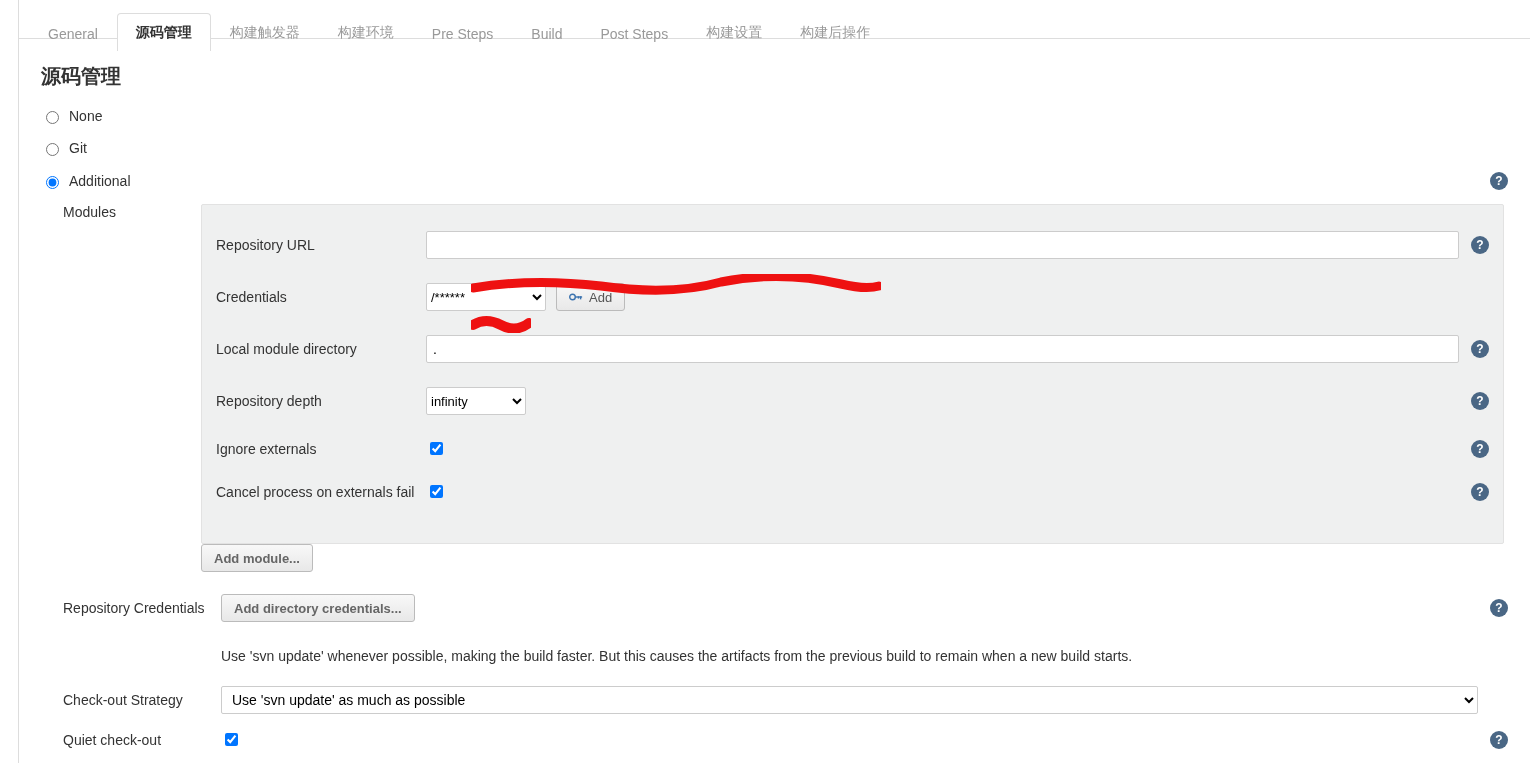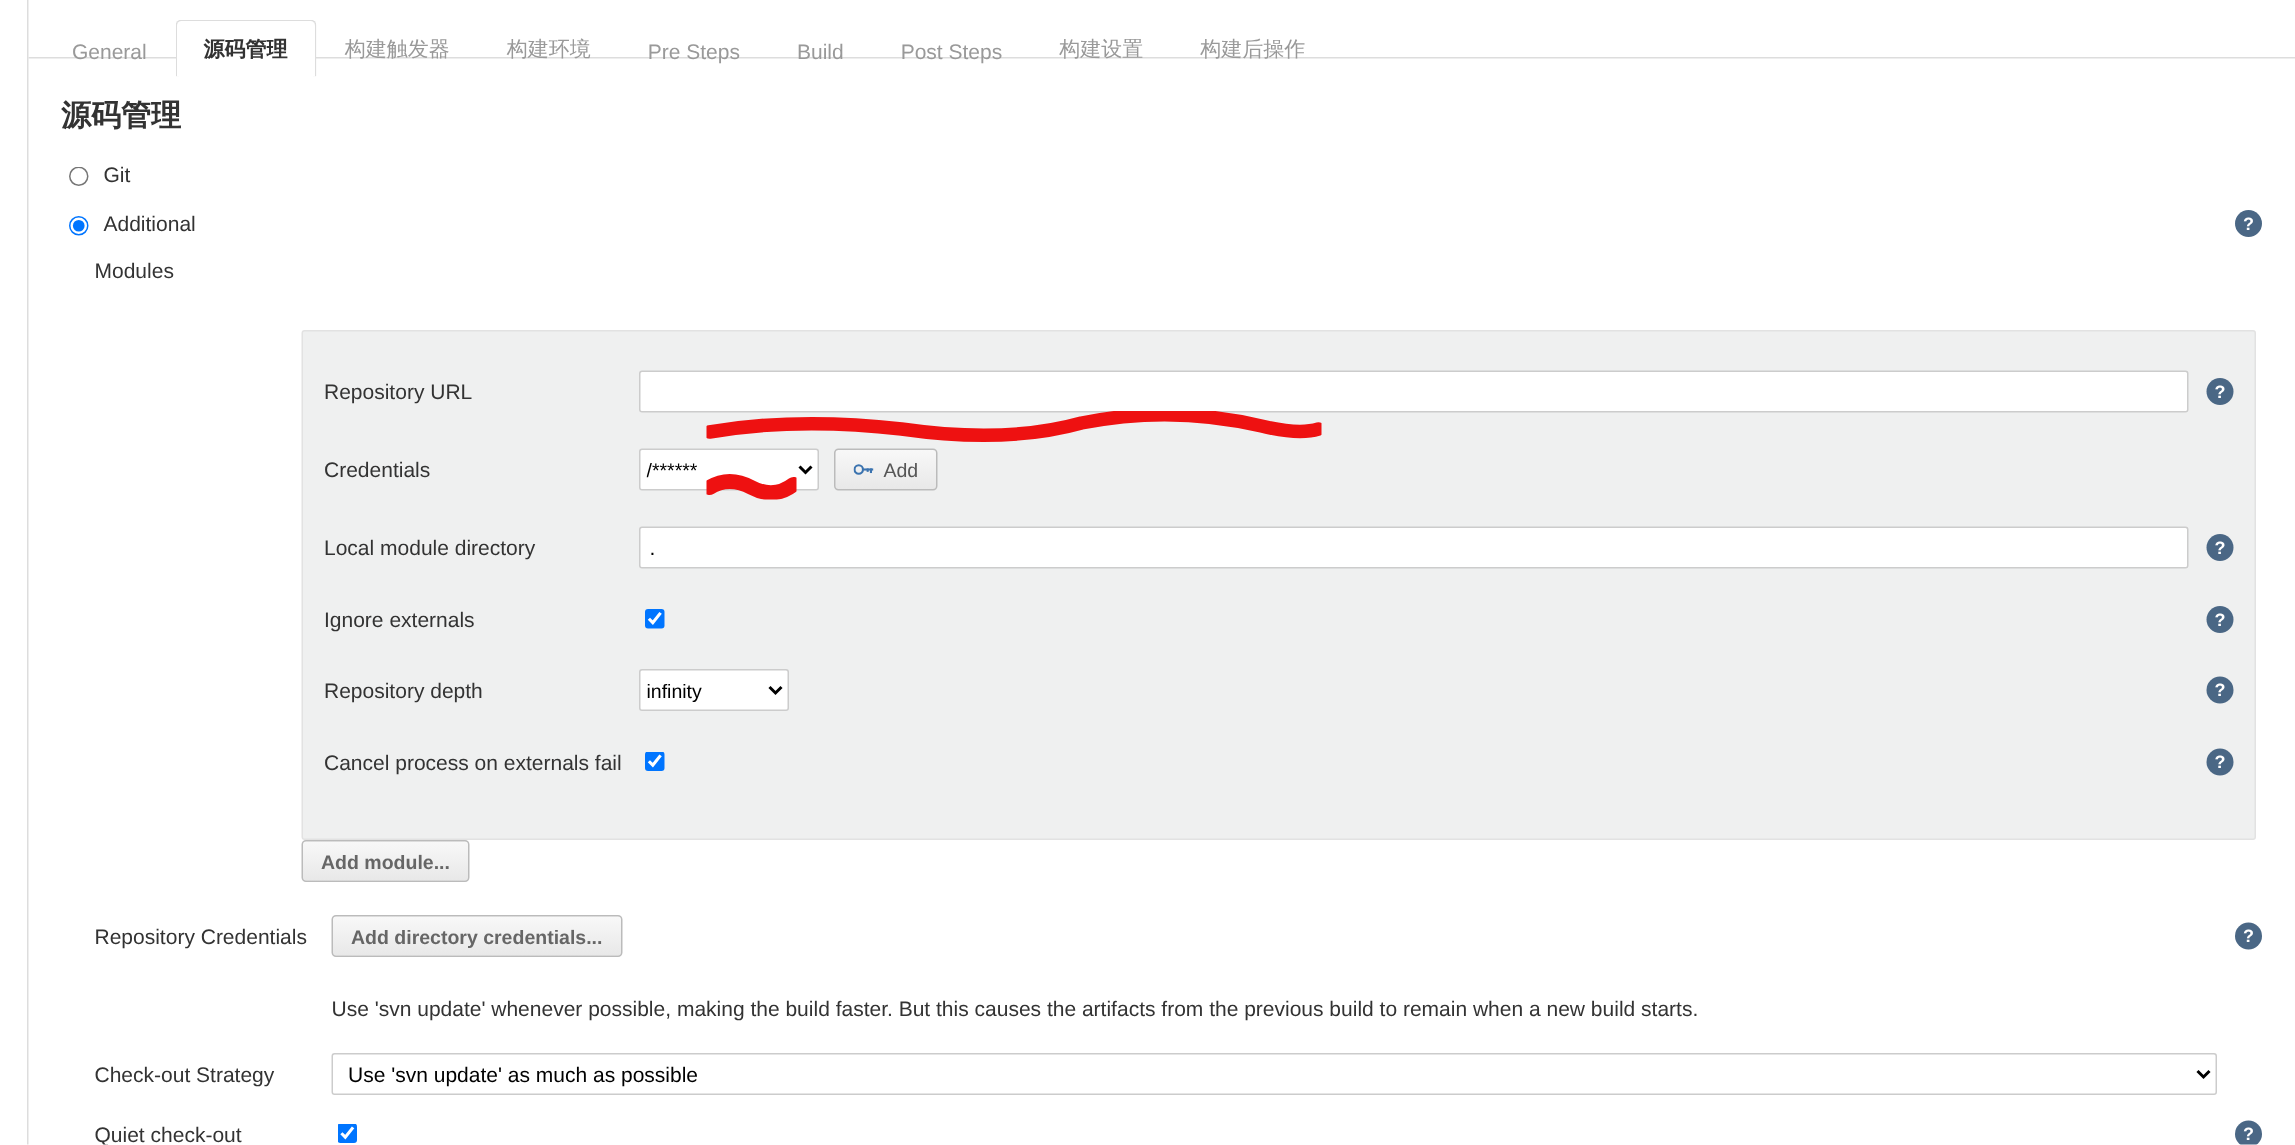--- a/index.html
+++ b/index.html
@@ -41,21 +41,21 @@
     width: 18px; height: 18px; border-radius: 50%;
     background: #4a6785; color: #fff;
     display: inline-flex; align-items:center; justify-content:center;
     font-size: 12px; font-weight: 700; cursor: pointer;
     flex: 0 0 18px;
   }
   .help::before { content: "?"; }
 
   .subv-block { display:flex; }
   .sv-left { width: 160px; padding-left: 22px; color:#333; }
-  .sv-right { flex: 1; margin-top: 48px; }
+  .sv-right { flex: 1; }
 
   .module-box {
     background: #eff0f0; border: 1px solid #e2e2e2; border-radius: 2px;
     padding: 18px 14px 30px 14px; margin-right: 4px; position: relative;
   }
   .form-row { display:flex; align-items:center; margin: 8px 0 24px 0; }
   .form-row .lbl { width: 210px; color: #333; }
   .form-row .fld { flex:1; display:flex; align-items:center; }
   .form-row .help-slot { width: 30px; display:flex; justify-content:flex-end; }
 
@@ -108,20 +108,24 @@
     <div class="tab">Pre Steps</div>
     <div class="tab">Build</div>
     <div class="tab">Post Steps</div>
     <div class="tab">构建设置</div>
     <div class="tab">构建后操作</div>
   </div>
 
   <div class="content">
     <h2 class="section-title">源码管理</h2>
 
+    <div class="radio-row">
+      <input type="radio" name="scm" style="">
+      <span>None</span>
+    </div>
     <div class="radio-row">
       <input type="radio" name="scm" style="">
       <span>Git</span>
     </div>
     <div class="radio-row" style="margin-bottom:4px;">
       <input type="radio" name="scm" checked="" style="">
       <span>Additional</span>
       <div style="flex:1"></div>
       <span class="help"></span>
     </div>
@@ -164,36 +168,36 @@
             <div class="lbl">Local module directory</div>
             <div class="fld">
                 <input class="text" type="text" value="." style="">
               </div>
             <div class="help-slot">
                 <span class="help"></span>
               </div>
           </div>
 
           <div class="form-row">
-            <div class="lbl">Ignore externals</div>
-            <div class="fld">
-                <input type="checkbox" checked="" style="">
-              </div>
-            <div class="help-slot">
-                <span class="help"></span>
-              </div>
-          </div>
-
-          <div class="form-row">
             <div class="lbl">Repository depth</div>
             <div class="fld">
               <select class="small depth">
                 <option>infinity</option>
               </select>
             </div>
+            <div class="help-slot">
+                <span class="help"></span>
+              </div>
+          </div>
+
+          <div class="form-row">
+            <div class="lbl">Ignore externals</div>
+            <div class="fld">
+                <input type="checkbox" checked="" style="">
+              </div>
             <div class="help-slot">
                 <span class="help"></span>
               </div>
           </div>
 
           <div class="form-row mb-tight">
             <div class="lbl">Cancel process on externals fail</div>
             <div class="fld">
                 <input type="checkbox" checked="" style="">
               </div>

